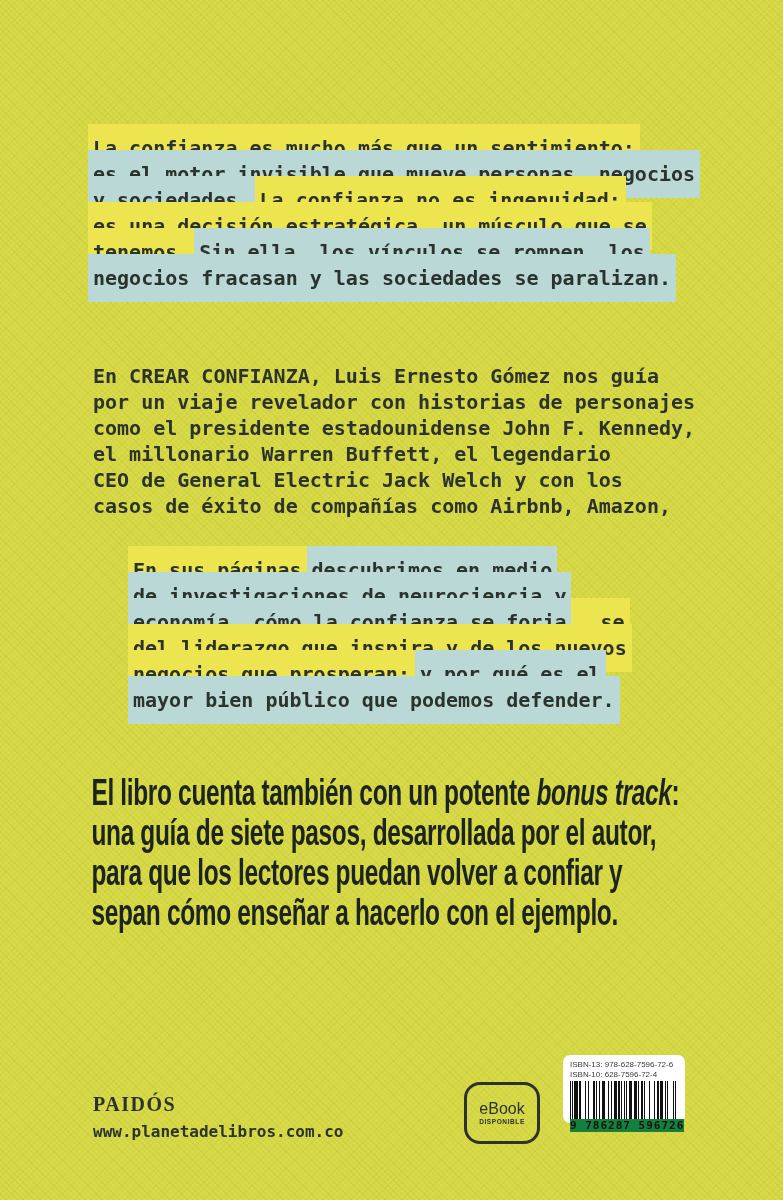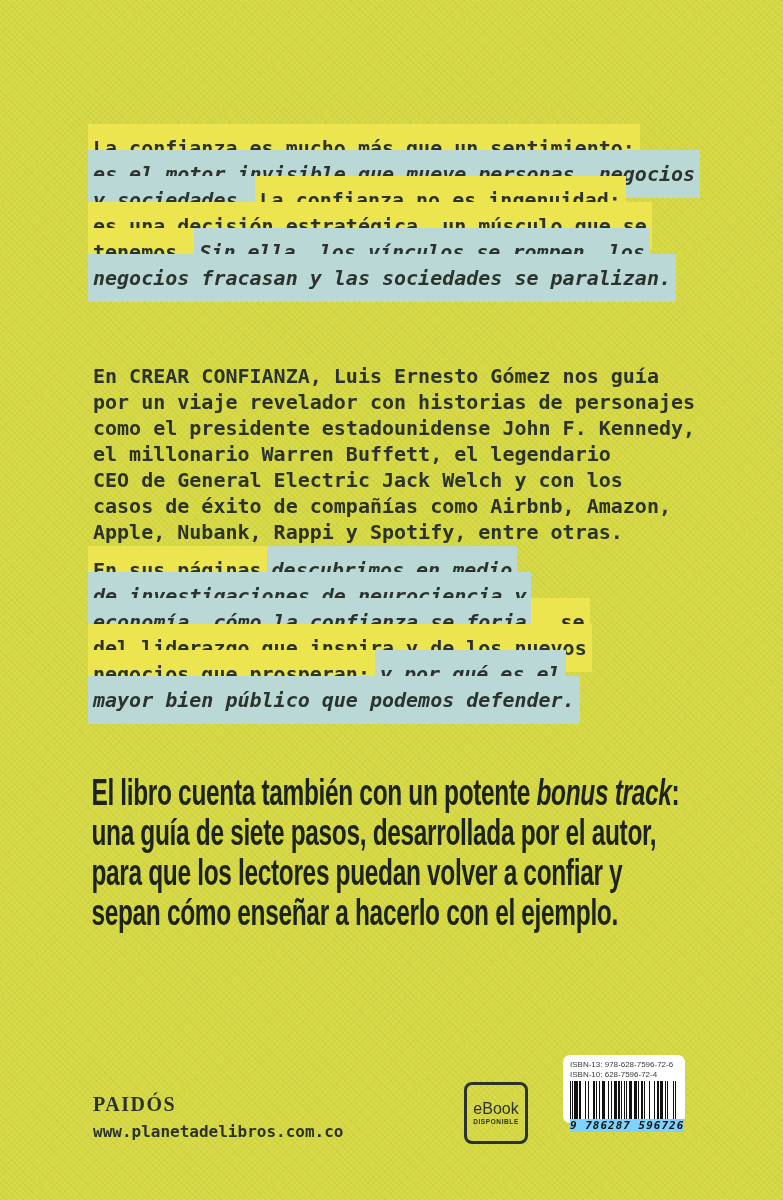--- a/index.html
+++ b/index.html
@@ -7,29 +7,29 @@
     width:783px;height:1200px;position:relative;overflow:hidden;
     background-color:var(--bg,#d8da47);
     background-image:
       repeating-linear-gradient(45deg, rgba(110,120,20,.08) 0 1px, transparent 1px 4px),
       repeating-linear-gradient(135deg, rgba(110,120,20,.06) 0 1px, transparent 1px 4px);
     font-family:"DejaVu Sans Mono",monospace;
   }
   .para{position:absolute;left:88px;color:var(--txt,#2b332c);}
   #p1{top:136px;}
   #p2{top:364px;}
-  #p3{top:558px;}
+  #p3{top:558px;margin-left:40px;}
   #p4{top:772px;color:var(--htxt,#1c241d);}
   .mono .line{
     height:26px;line-height:26px;white-space:pre;
     font:700 20px "DejaVu Sans Mono",monospace;
   }
   .mono .seg{padding:12px 5px;}
   .mono .seg-y{background:var(--hly,#ece54f);}
-  .mono .seg-b{background:var(--hlb,#b9d8d6);font-style:italic;}
+  .mono .seg-b{background:var(--hlb,#b9d8d6);}
   .mono .seg-n{background:none;padding:1px 0;}
   .plainpara .line{padding-left:5px;}
   .condensed .line{
     height:40px;line-height:40px;white-space:pre;
     font:700 36px "Liberation Sans",sans-serif;
     letter-spacing:-0.5px;
     transform:scaleX(.68);transform-origin:0 50%;
   }
   .condensed .seg{padding:0;background:none;}
   .condensed .seg-em{font-style:italic;}
@@ -37,43 +37,43 @@
     position:absolute;left:93px;top:1093px;
     font:700 20px "Liberation Serif",serif;letter-spacing:1.5px;
     color:var(--txt,#2b332c);
   }
   .website{
     position:absolute;left:93px;top:1122px;
     font:700 16px "DejaVu Sans Mono",monospace;
     color:var(--txt,#2b332c);
   }
   .ebook-badge{
-    position:absolute;left:464px;top:1082px;width:64px;height:62px;
-    box-sizing:border-box;border:3px solid var(--txt,#2b332c);border-radius:8px;
+    position:absolute;left:464px;top:1082px;width:76px;height:62px;
+    box-sizing:border-box;border:3px solid var(--txt,#2b332c);border-radius:16px;
     display:flex;flex-direction:column;align-items:center;justify-content:center;
     color:var(--txt,#2b332c);
   }
   .ebook-word{font:400 16px "Liberation Sans",sans-serif;line-height:17px;}
   .ebook-sub{font:700 6.5px "Liberation Sans",sans-serif;letter-spacing:.6px;line-height:9px;}
   .barcode-box{
     position:absolute;left:563px;top:1055px;width:122px;height:68px;
     box-sizing:border-box;background:#ffffff;border-radius:7px;
     padding:5px 5px 2px 7px;
   }
   .isbn-line{
     font:400 8px/9.5px "Liberation Sans",sans-serif;color:#3a3a3a;
     white-space:nowrap;letter-spacing:0;
   }
   .ean-bars{display:block;width:106px;height:46px;margin-top:2px;}
   .ean-digits{
     font:700 11px "DejaVu Sans Mono",monospace;color:#111;
     letter-spacing:1px;margin-top:-8px;white-space:pre;
     background:transparent;position:relative;
   }
-  .ean-digits span{background:#7dd3fc;font-style:italic;}
+  .ean-digits span{background:#15803d;}
 </style>
 </head>
 <body style="--bg: #d8da47; --hly: #ece54f; --hlb: #b9d8d6; --txt: #2b332c; --htxt: #1c241d;">
 
 <div>
 
   <section id="p1" class="para mono">
       <div class="line"><span class="seg seg-y">La confianza es mucho más que un sentimiento:</span></div>
       <div class="line"><span class="seg seg-b">es el motor invisible que mueve personas, negocios</span></div>
       <div class="line"><span class="seg seg-b">y sociedades.</span><span class="seg seg-y">La confianza no es ingenuidad:</span></div>
@@ -81,21 +81,20 @@
       <div class="line"><span class="seg seg-y">tenemos.</span><span class="seg seg-b">Sin ella, los vínculos se rompen, los</span></div>
       <div class="line"><span class="seg seg-b">negocios fracasan y las sociedades se paralizan.</span></div>
     </section>
   <section id="p2" class="para mono plainpara">
       <div class="line"><span class="seg seg-n">En CREAR CONFIANZA, Luis Ernesto Gómez nos guía</span></div>
       <div class="line"><span class="seg seg-n">por un viaje revelador con historias de personajes</span></div>
       <div class="line"><span class="seg seg-n">como el presidente estadounidense John F. Kennedy,</span></div>
       <div class="line"><span class="seg seg-n">el millonario Warren Buffett, el legendario</span></div>
       <div class="line"><span class="seg seg-n">CEO de General Electric Jack Welch y con los</span></div>
       <div class="line"><span class="seg seg-n">casos de éxito de compañías como Airbnb, Amazon,</span></div>
-      <div class="line"><span class="seg seg-n">Apple, Nubank, Rappi y Spotify, entre otras.</span></div>
     </section>
   <section id="p3" class="para mono">
       <div class="line"><span class="seg seg-y">En sus páginas</span><span class="seg seg-b">descubrimos en medio</span></div>
       <div class="line"><span class="seg seg-b">de investigaciones de neurociencia y</span></div>
       <div class="line"><span class="seg seg-b">economía, cómo la confianza se forja</span><span class="seg seg-y">, se</span></div>
       <div class="line"><span class="seg seg-y">del liderazgo que inspira y de los nuevos</span></div>
       <div class="line"><span class="seg seg-y">negocios que prosperan;</span><span class="seg seg-b">y por qué es el</span></div>
       <div class="line"><span class="seg seg-b">mayor bien público que podemos defender.</span></div>
     </section>
   <section id="p4" class="para condensed plainpara">

